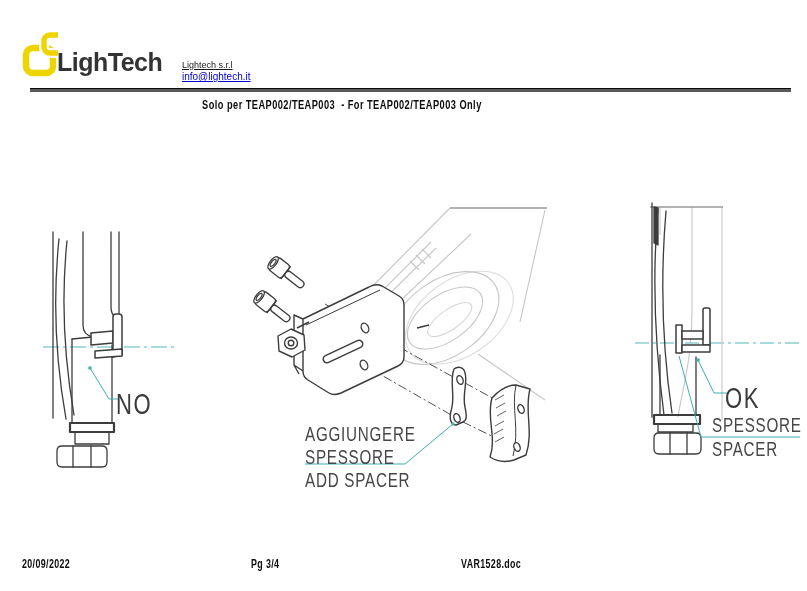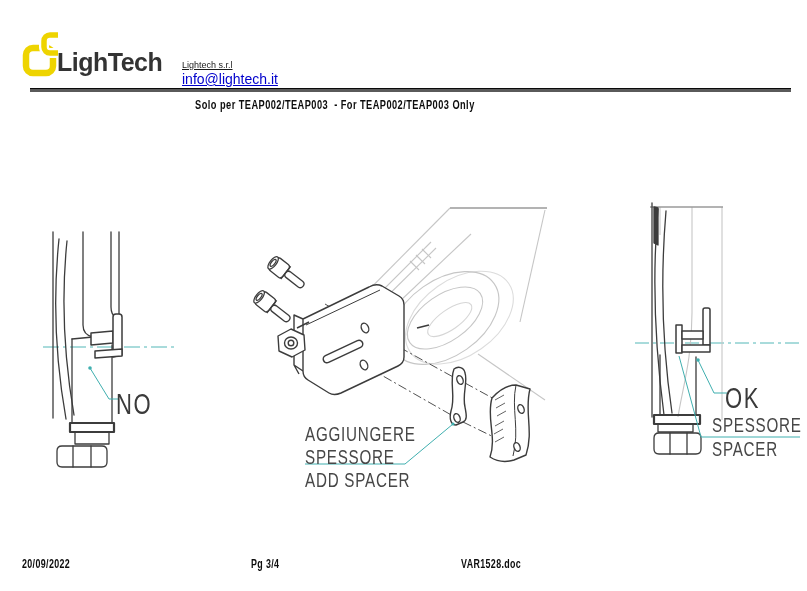--- a/index.html
+++ b/index.html
@@ -7,28 +7,28 @@
         font-family:"Liberation Sans",sans-serif;border-radius:20px;}
   .abs{position:absolute;}
   
   .tech-label{font-family:"Liberation Sans",sans-serif;color:#474747;
       transform:scaleX(0.76);transform-origin:0 0;white-space:nowrap;letter-spacing:1px;}
   .tech-small{font-size:20px;}
   .tech-big{font-size:29px;color:#3a3a3a;letter-spacing:2px;}
   
   .doc-bold{font-family:"Liberation Sans",sans-serif;font-weight:bold;color:#0d0d0d;
       transform:scaleX(0.74);transform-origin:0 0;white-space:pre;letter-spacing:0.5px;}
-  .title-wrap{left:8px;top:95px;width:654px;text-align:center;}
+  .title-wrap{left:15px;top:95px;width:654px;text-align:center;}
   .title-wrap span{display:inline-block;font-family:"Liberation Sans",sans-serif;
       font-weight:bold;font-size:12.5px;color:#0d0d0d;white-space:pre;
       transform:scaleX(0.74);transform-origin:50% 0;letter-spacing:0.6px;}
   .logo-text{font-family:"Liberation Sans",sans-serif;font-weight:bold;font-size:26px;
       color:#333;letter-spacing:-0.5px;transform:scaleX(0.96);transform-origin:0 0;}
   .company{font-size:9px;color:#1a1a1a;text-decoration:underline;}
-  .email{font-size:14px;color:#0000cc;text-decoration:underline;}
+  .email{font-size:10px;color:#0000cc;text-decoration:underline;}
   .separator{left:30px;top:88px;width:761px;height:3px;background:#5a5a5a;
       border-top:1.5px solid #0a0a0a;}
   svg{display:block;}
 </style>
 </head>
 <body>
 
 <div id="page">
 
   <svg class="abs" style="left:22px;top:30px" width="36" height="48" viewBox="0 0 36 48">

